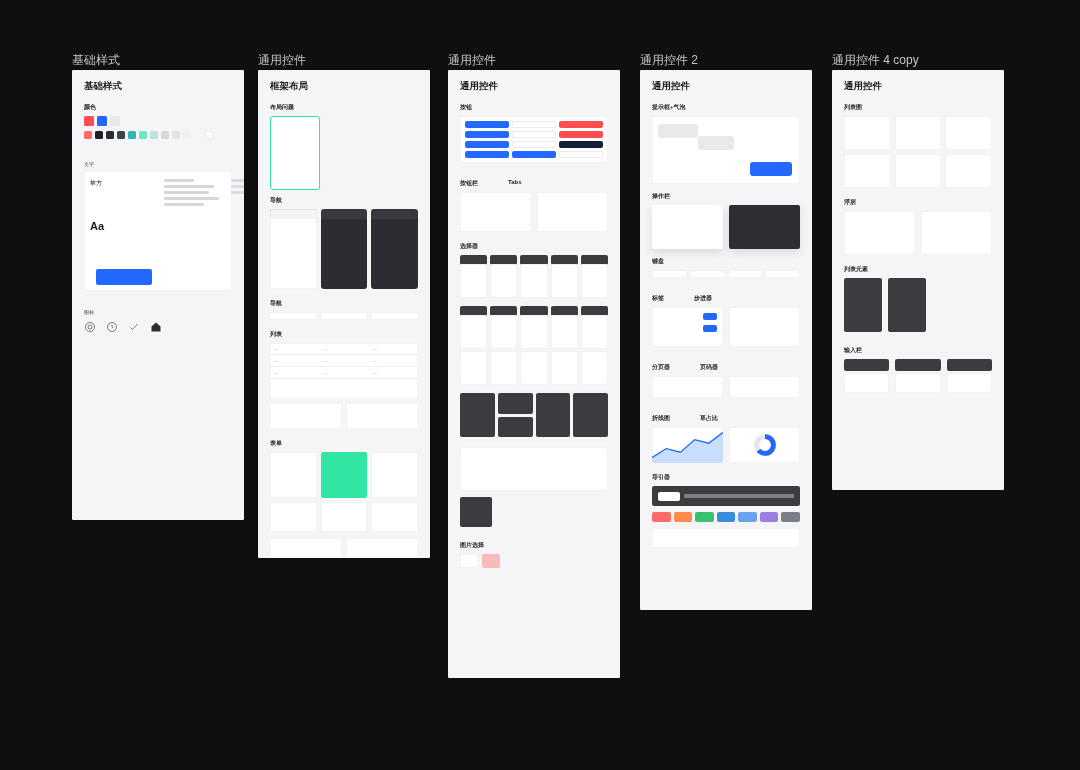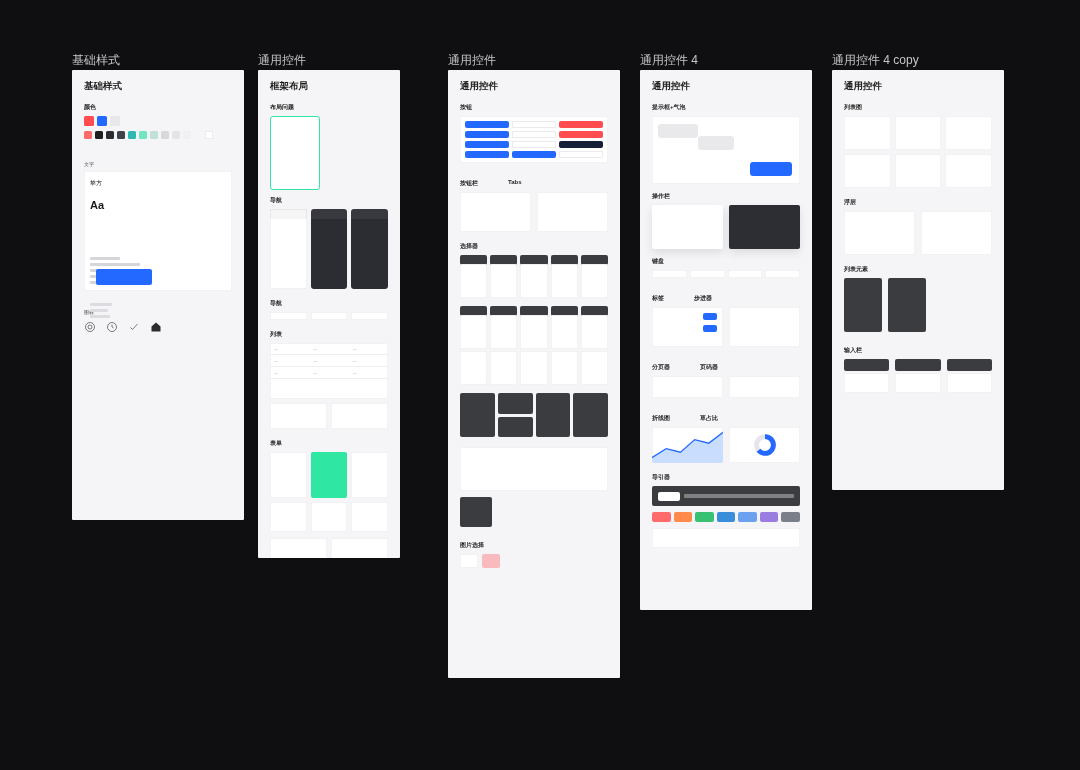--- a/index.html
+++ b/index.html
@@ -9,21 +9,21 @@
 
   .board-title{position:absolute;font-size:12px;font-weight:400;color:#c5c5c8;}
 
   
   .board{position:absolute;background:#f5f5f7;border-radius:1px;
     box-shadow:0 0 0 1px rgba(0,0,0,.02);color:#1a1a1a;overflow:hidden;}
   .pad{padding:10px 12px 12px 12px;}
   .h1{font-size:9.5px;font-weight:600;margin:0 0 10px 0;}
   .h2{font-size:6px;font-weight:600;margin:6px 0 4px 0;color:#1f1f1f;}
   .lbl{font-size:5px;color:#444;margin:8px 0 4px 0;}
-  .wf{background:#fff;border-radius:2px;box-shadow:0 0 0 .5px #e6e6e8 inset;flex-direction:column;}
+  .wf{background:#fff;border-radius:2px;box-shadow:0 0 0 .5px #e6e6e8 inset;}
 
   
   .row{display:flex;gap:3px;flex-wrap:wrap;}
   .sw{width:10px;height:10px;border-radius:1.5px;}
   .sw2{width:8px;height:8px;border-radius:1.5px;}
 
   .typo-card{height:120px;display:flex;}
   .typo-left{flex:0 0 62px;display:flex;flex-direction:column;justify-content:space-between;padding:8px 6px;}
   .Aa{font-size:11px;font-weight:600;}
   .typo-mid{flex:1;padding:8px 6px;}
@@ -96,21 +96,21 @@
   .ghost-line{height:3px;border-radius:1px;background:#dcdce0;}
   .ghost-line + .ghost-line{margin-top:3px;}
 </style>
 </head>
 <body>
 <div class="canvas">
 
 <div class="board-title" style="left:72px;top:52px">基础样式</div>
 <div class="board-title" style="left:258px;top:52px">通用控件</div>
 <div class="board-title" style="left:448px;top:52px">通用控件</div>
-<div class="board-title" style="left:640px;top:52px">通用控件 4</div>
+<div class="board-title" style="left:640px;top:52px">通用控件 2</div>
 <div class="board-title" style="left:832px;top:52px">通用控件 4 copy</div>
 
 <div class="board" style="left:72px;top:70px;width:172px;height:450px">
   <div class="pad">
     <div class="h1">基础样式</div>
 
     <div class="h2">颜色</div>
 
     <div class="row" id="sw-main">
           <div class="sw" style="background: rgb(255, 77, 79);"></div>
@@ -168,21 +168,21 @@
       <svg class="ic" viewBox="0 0 24 24">
             <path d="M5 13l4 4 10-11"></path>
           </svg>
       <svg class="ic filled" viewBox="0 0 24 24">
             <path d="M3 11l9-8 9 8v10H3z"></path>
           </svg>
     </div>
   </div>
 </div>
 
-<div class="board" style="left:258px;top:70px;width:142px;height:488px">
+<div class="board" style="left:258px;top:70px;width:172px;height:488px">
   <div class="pad">
     <div class="h1">框架布局</div>
 
     <div class="h2">布局问题</div>
     <div class="phone" style="width:48px;height:72px;margin:4px 0"></div>
 
     <div class="h2">导航</div>
     <div class="navbars">
       <div class="navphone np-light">
             <div class="np-bar"></div>

